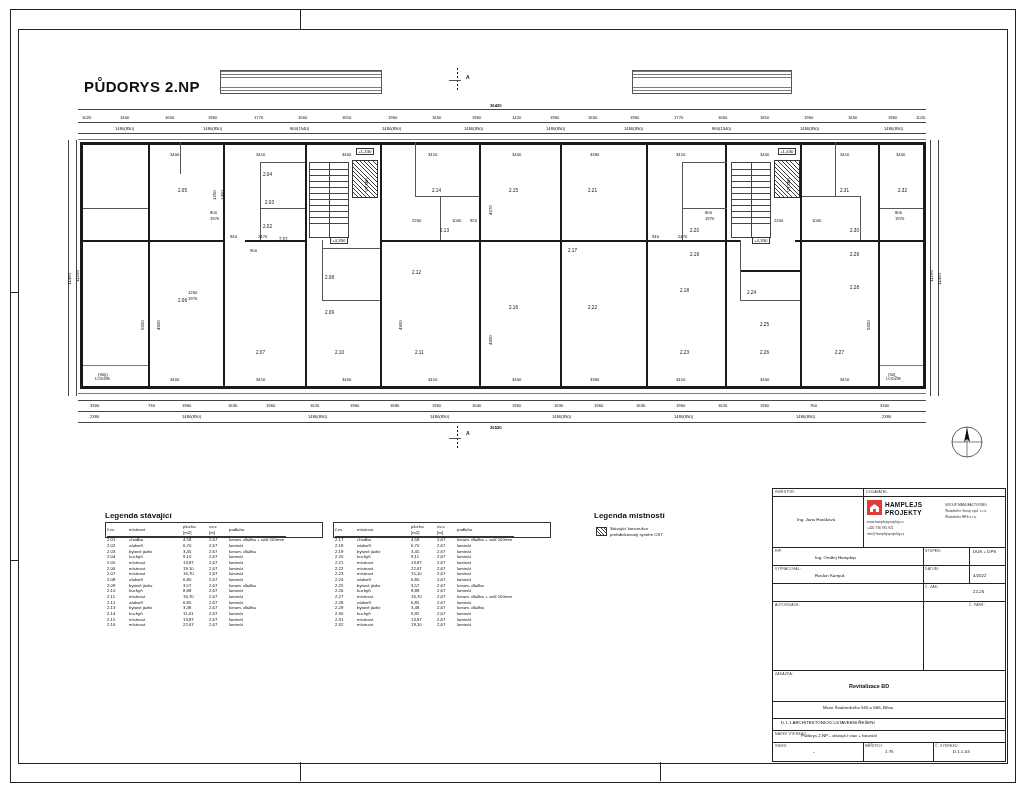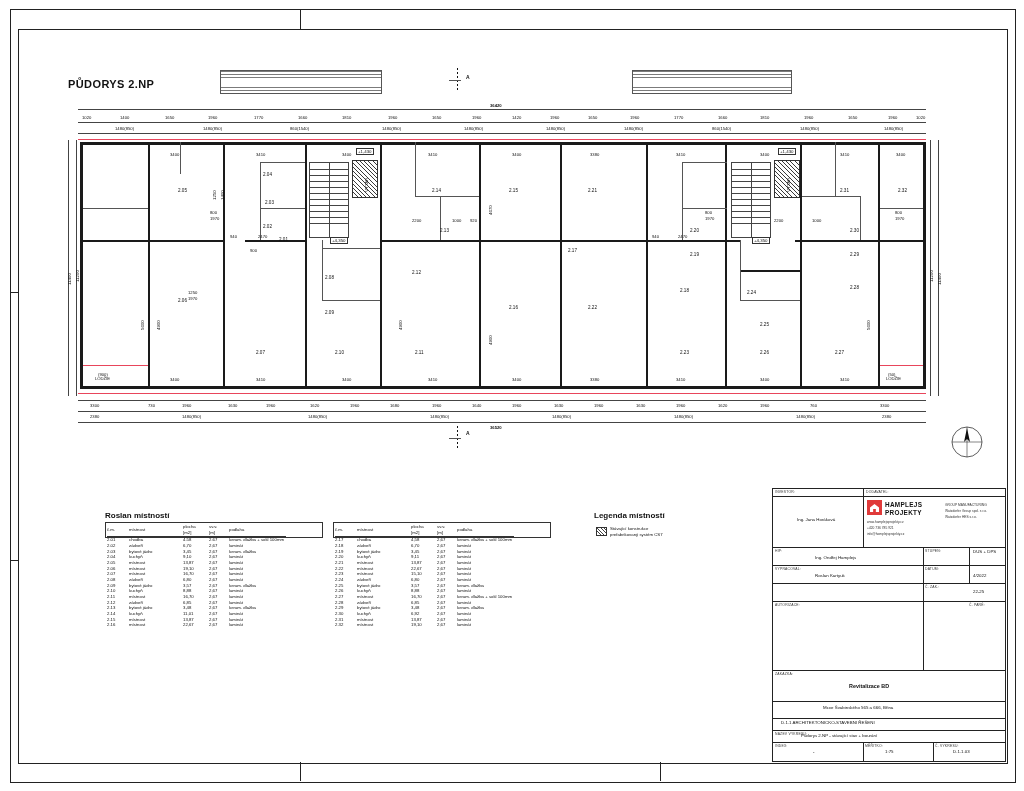--- a/index.html
+++ b/index.html
@@ -1,21 +1,21 @@
 <!DOCTYPE html>
 <html><head>
 <meta charset="utf-8">
 <style>
   html,body{margin:0;padding:0;background:#b8b8b8;}
   body{font-family:"Liberation Sans", sans-serif;}
   #sheet{position:relative;width:1024px;height:791px;background:#ffffff;overflow:hidden;}
   .frame-outer{position:absolute;left:10px;top:9px;width:1004px;height:772px;border:1px solid #222;}
   .frame-inner{position:absolute;left:18px;top:29px;width:988px;height:733px;border:1px solid #222;}
   .fold-mark{position:absolute;background:#222;}
-  .title{position:absolute;left:68px;top:78px;font-size:11px;font-weight:bold;letter-spacing:.4px;color:#111;text-align:right;}
+  .title{position:absolute;left:84px;top:78px;font-size:15px;font-weight:bold;letter-spacing:.4px;color:#111;text-align:right;}
   
   #plan{position:absolute;left:60px;top:100px;width:900px;height:340px;}
   .wall{position:absolute;background:#1a1a1a;}
   .thin{position:absolute;background:#555;}
   .redline{position:absolute;background:#e8455b;}
   .dimline{position:absolute;background:#444;height:1px;}
   .dimv{position:absolute;background:#444;width:1px;}
   .dimtxt{position:absolute;font-size:4.2px;color:#111;white-space:nowrap;}
   .dimtxt.b{font-weight:bold;}
   .rnum{position:absolute;font-size:4.6px;color:#111;}
@@ -338,21 +338,21 @@
 
   <div id="north">
     <svg width="34" height="34" viewBox="0 0 34 34">
       <circle cx="17" cy="17" r="15" fill="none" stroke="#333" stroke-width="0.8"></circle>
       <line x1="17" y1="2" x2="17" y2="32" stroke="#333" stroke-width="0.6"></line>
       <line x1="2" y1="17" x2="32" y2="17" stroke="#333" stroke-width="0.6"></line>
       <polygon points="17,3 20,17 17,14 14,17" fill="#111"></polygon>
     </svg>
   </div>
 
-  <div class="leg-title" style="left:105px;top:511px;">Roslan místností</div>
+  <div class="leg-title" style="left:105px;top:511px;">Legenda stávající</div>
   <div class="leg-box" style="left:105px;top:522px;width:216px;height:14px;"></div>
   <div class="leg-box" style="left:333px;top:522px;width:216px;height:14px;"></div>
 
   <table class="leg-tbl" style="left:107px;top:524px;">
     <tbody>
         <tr class="leg-hdr">
       <td style="width:20px;">č.m.</td>
       <td style="width:52px;">místnost</td>
       <td style="width:24px;">plocha<br>[m2]</td>
       <td style="width:18px;">sv.v.<br>[m]</td>

